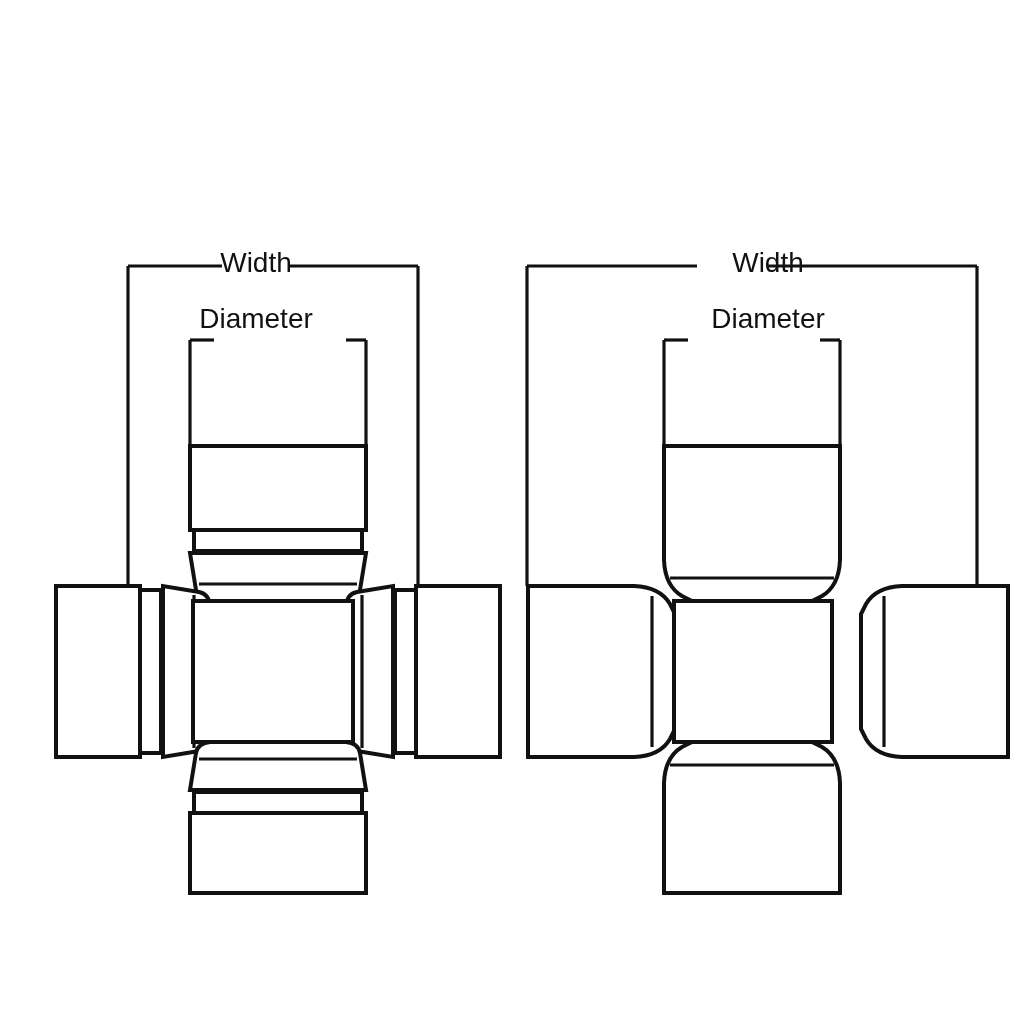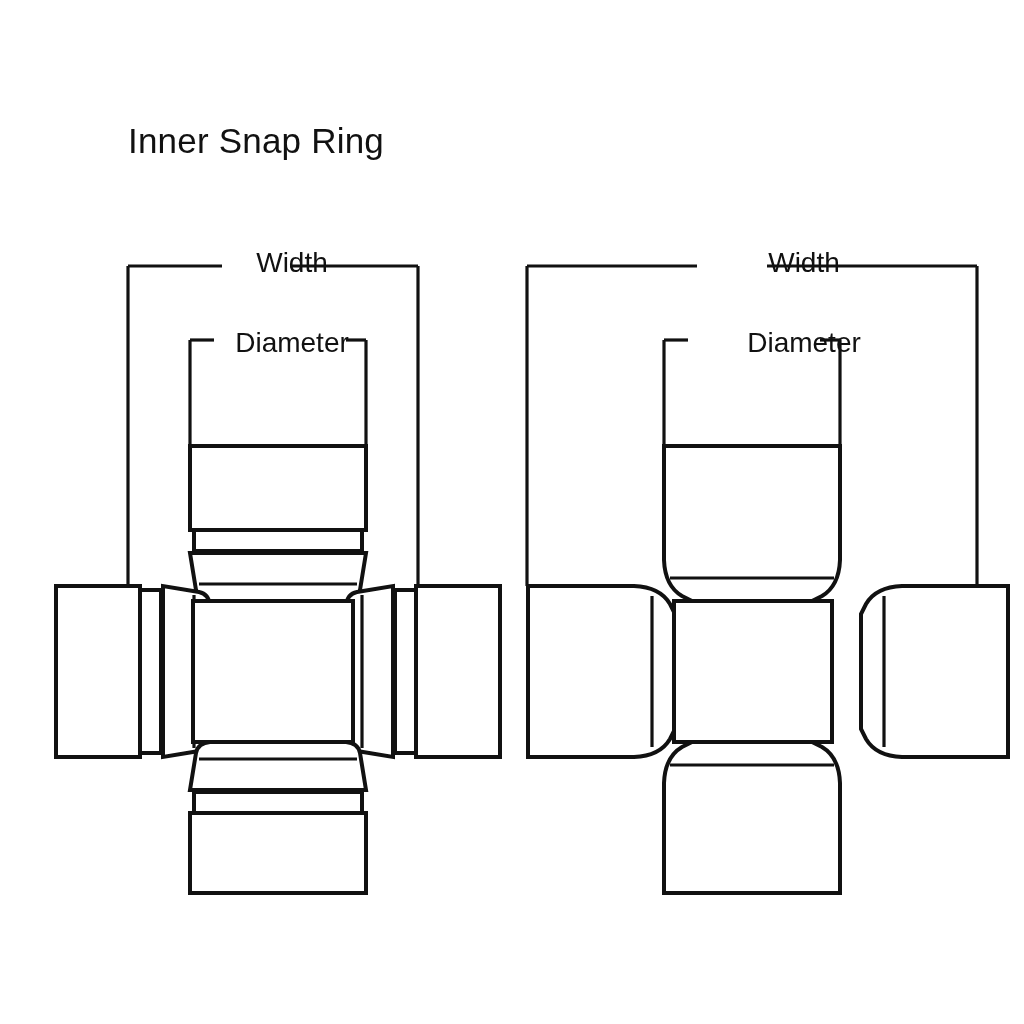--- a/index.html
+++ b/index.html
@@ -42,24 +42,23 @@
     white-space: nowrap;
   }
 
   .dim-label {
     position: absolute;
     font-size: 28px;
     font-weight: 400;
     color: #111111;
     white-space: nowrap;
     text-align: center;
-    padding-left: 36px;
   }
   .width-label  { top: 247px; left: 0; width: 512px; }
-  .diameter-lbl { top: 327px; left: 0; width: 512px; }
+  .diameter-lbl { top: 303px; left: 0; width: 512px; }
 
   svg.art {
     position: absolute;
     top: 0;
     left: 0;
     width: 512px;
     height: 1024px;
     display: block;
   }
   svg.art * {
@@ -88,21 +87,20 @@
   }
   .fillwhite { fill: #ffffff; }
 </style>
 </head>
 <body>
 
 <div id="stage">
 
   <div class="panel" id="panel-inner">
 
-    <div class="panel-title">Inner Snap Ring</div>
 
     <div class="dim-label width-label">Width</div>
 
     <div class="dim-label diameter-lbl">Diameter</div>
 
     <svg class="art" viewBox="0 0 512 1024">
 
       <g>
         <path class="dimline" d="M 128 266 L 222 266"></path>
         <path class="dimline" d="M 290 266 L 418 266"></path>

